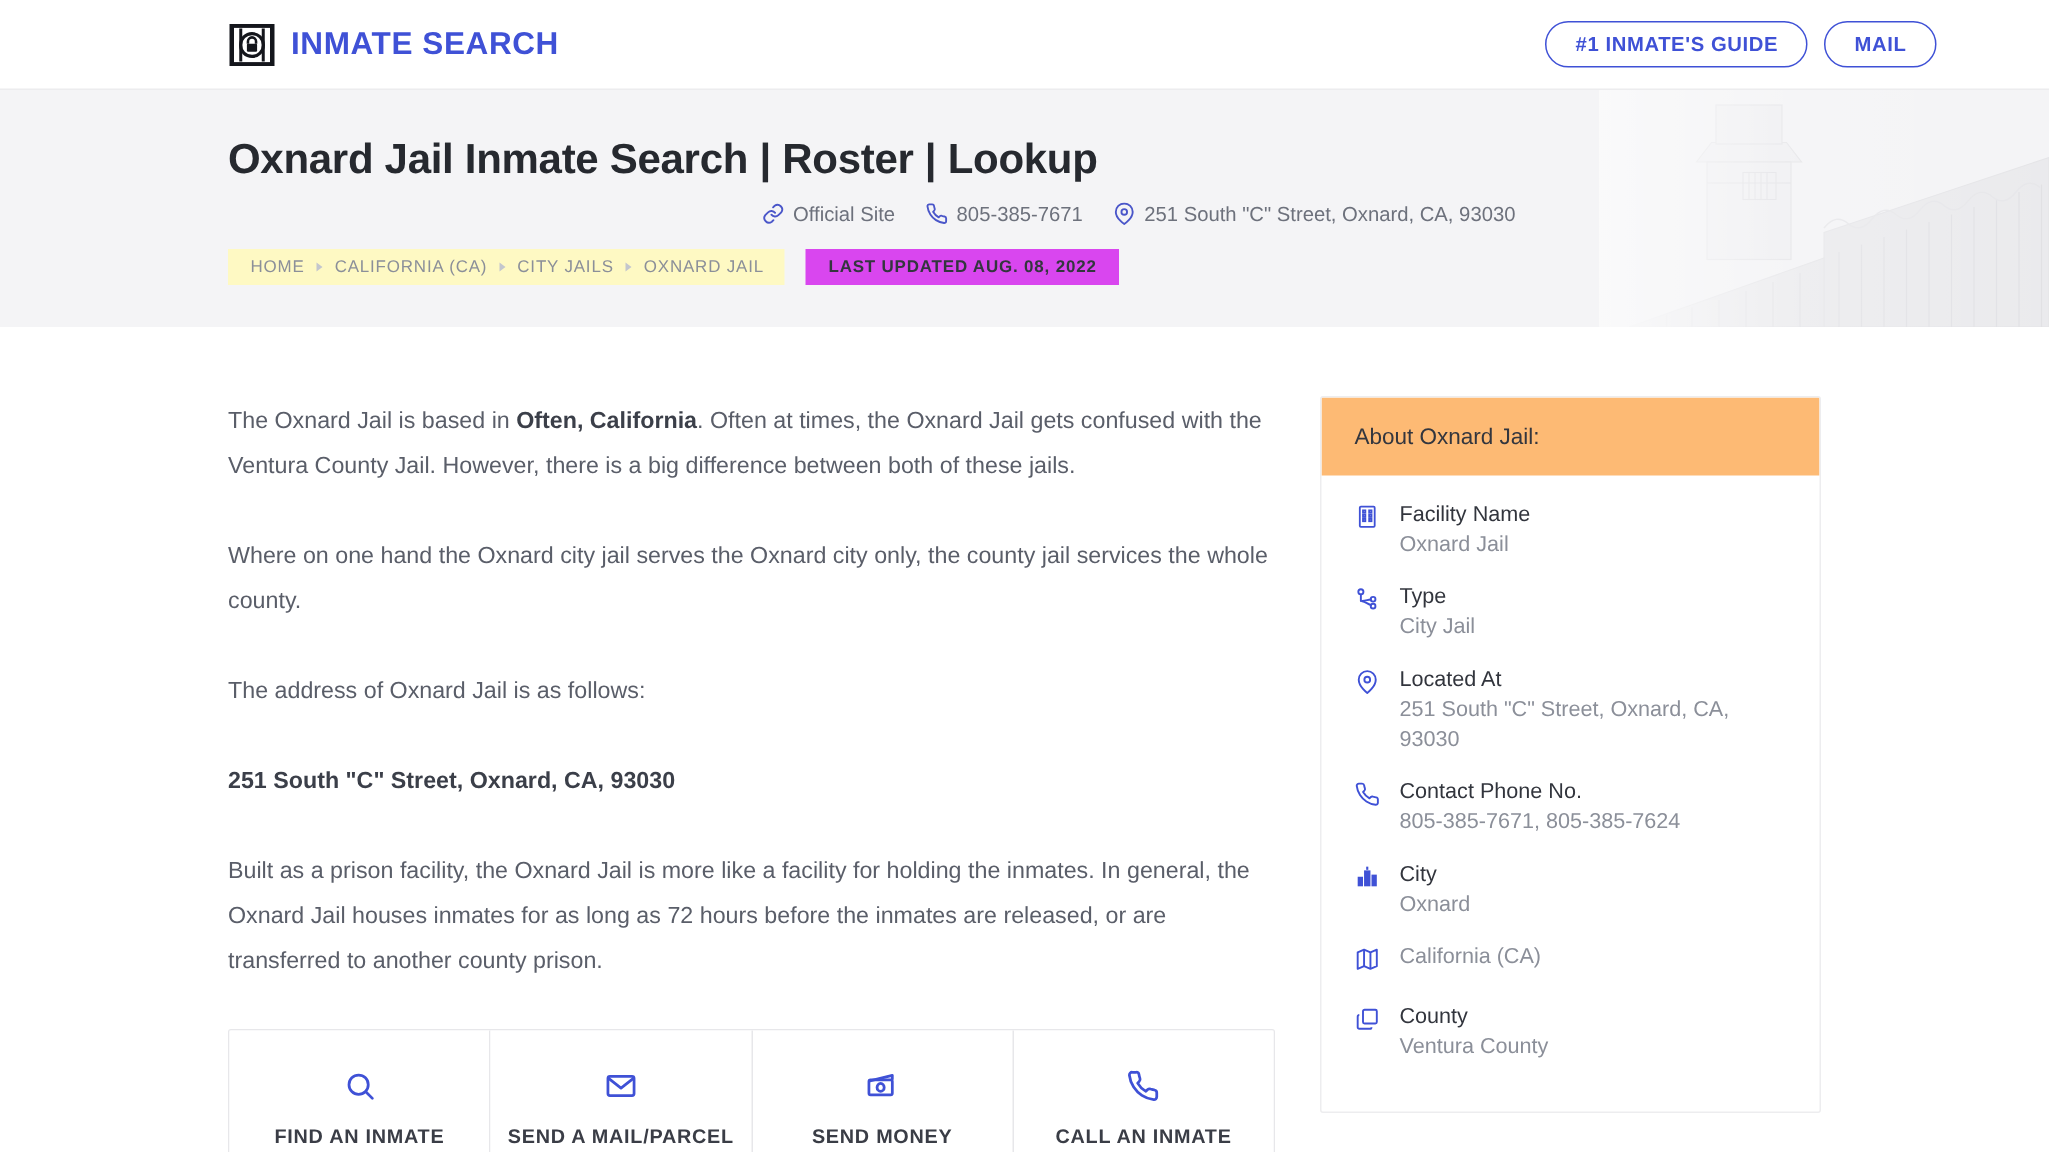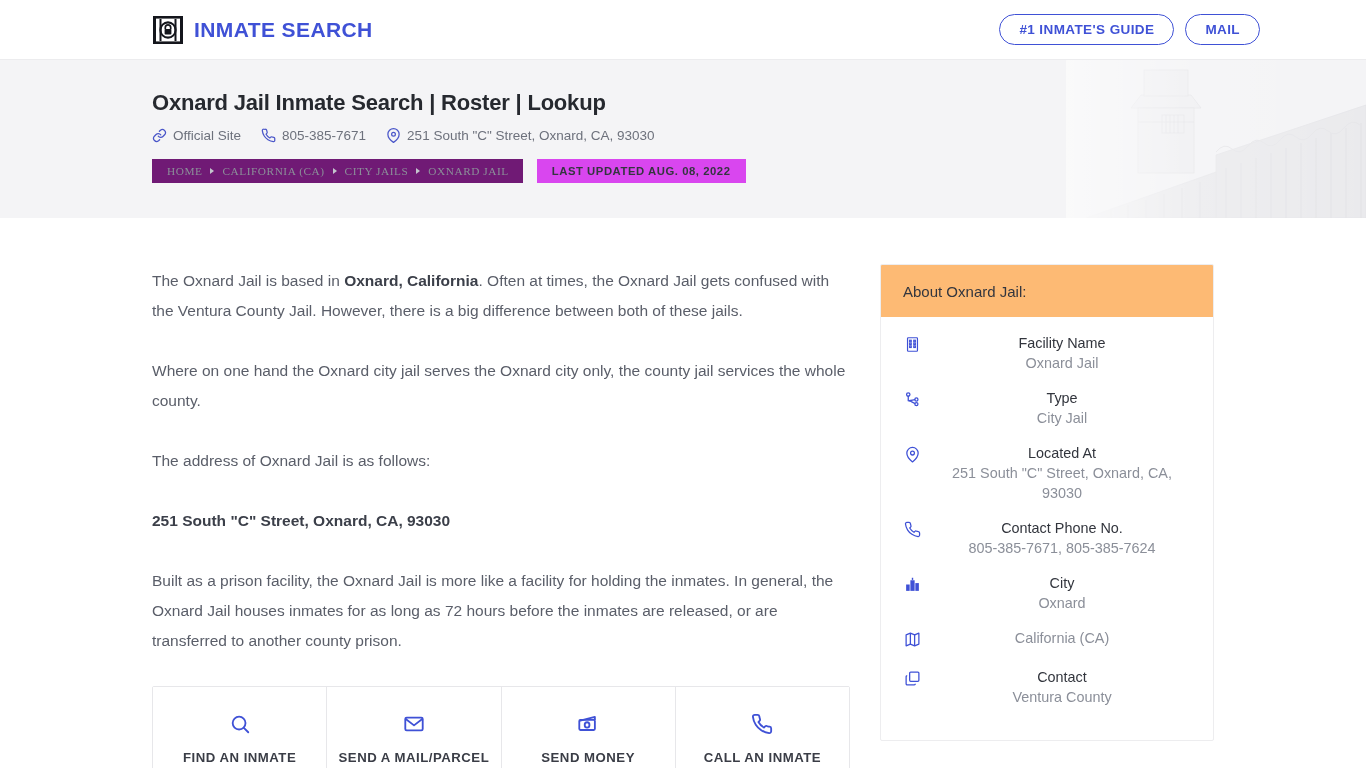--- a/index.html
+++ b/index.html
@@ -11,21 +11,21 @@
     color: #2c2f3a;
   }
 
   
   .site-header {
     height: 60px;
     background: #ffffff;
     border-bottom: 1px solid #ececee;
     display: flex;
     align-items: center;
-    padding: 0 106px 0 152px;
+    padding: 0 75px 0 152px;
     position: relative;
     z-index: 5;
   }
   .brand { display: flex; align-items: center; gap: 10px; text-decoration: none; }
   .brand-mark {
     width: 32px; height: 30px;
     display: block;
   }
   .brand-text {
     font-size: 21px;
@@ -61,54 +61,54 @@
     width: 300px; height: 158px;
     opacity: 0.55;
     pointer-events: none;
   }
   .hero-inner {
     position: relative;
     z-index: 2;
     padding: 30px 0 0 152px;
   }
   .hero-title {
-    font-size: 22px;
+    font-size: 28px;
     font-weight: bold;
     letter-spacing: -0.2px;
     color: #26292f;
     line-height: 1.15;
   }
   .hero-meta {
     margin-top: 13px;
     display: flex;
     align-items: center;
     gap: 8px;
     font-size: 13.5px;
     color: #6d717c;
+    justify-content: center;
   }
   .hero-meta .mi { display: inline-flex; align-items: center; gap: 6px; margin-right: 12px; }
   .hero-meta .mi:last-child { margin-right: 0; }
   .ico { display: inline-block; line-height: 0; }
   .ico svg { display: block; }
 
   .crumbs {
     margin-top: 16px;
     display: flex;
     align-items: stretch;
     font-size: 11.3px;
     letter-spacing: 0.55px;
   }
   .crumb-list {
-    background: #701a75;
+    background: #fef9c3;
     display: flex;
     align-items: center;
     padding: 6px 14px 6px 15px;
     gap: 8px;
     color: #8b8f99;
-    font-family: Liberation Serif, serif;
   }
   .crumb { color: #8b8f99; text-decoration: none; white-space: nowrap; }
   .crumb-sep {
     width: 0; height: 0;
     border-left: 4px solid #c3c6cd;
     border-top: 3.2px solid transparent;
     border-bottom: 3.2px solid transparent;
   }
   .updated-badge {
     background: #d946ef;
@@ -171,21 +171,21 @@
     background: #ffffff;
     overflow: hidden;
   }
   .card-head {
     background: #fdba74;
     padding: 18px 22px 17px;
     font-size: 15px;
     color: #33363e;
   }
   .card-body { padding: 16px 22px 18px; }
-  .info-row { display: flex; gap: 12px; margin-bottom: 15px; text-align: center; }
+  .info-row { display: flex; gap: 12px; margin-bottom: 15px; }
   .info-ico { width: 18px; flex: 0 0 18px; color: #3f51d6; padding-top: 3px; }
   .info-txt { flex: 1; }
   .info-label {
     font-size: 14.4px;
     color: #32353d;
     line-height: 20px;
   }
   .info-value {
     font-size: 14.4px;
     color: #8b8f99;
@@ -316,21 +316,21 @@
         <a class="crumb" href="#">OXNARD JAIL</a>
       </div>
       <div class="updated-badge">LAST UPDATED AUG. 08, 2022</div>
     </nav>
   </div>
 </section>
 
 <div class="page">
 
   <main class="col-main">
-    <p class="para"><span>The Oxnard Jail is based in </span><b>Oxnard, California</b><span>. Often at times, the Oxnard Jail gets confused with the Ventura County Jail. However, there is a big difference between both of these jails.</span></p>
+    <p class="para"><span>The Oxnard Jail is based in </span><b>Often, California</b><span>. Often at times, the Oxnard Jail gets confused with the Ventura County Jail. However, there is a big difference between both of these jails.</span></p>
 
     <p class="para">Where on one hand the Oxnard city jail serves the Oxnard city only, the county jail services the whole county.</p>
 
     <p class="para">The address of Oxnard Jail is as follows:</p>
 
     <p class="para strong">251 South "C" Street, Oxnard, CA, 93030</p>
 
     <p class="para">Built as a prison facility, the Oxnard Jail is more like a facility for holding the inmates. In general, the Oxnard Jail houses inmates for as long as 72 hours before the inmates are released, or are transferred to another county prison.</p>
 
     <div class="tiles">
@@ -471,21 +471,21 @@
         </div>
 
         <div class="info-row">
           <div class="info-ico">
             <svg width="17" height="17" viewBox="0 0 24 24" fill="none" stroke="#3f51d6" stroke-width="1.8" stroke-linejoin="round">
               <rect x="8" y="3" width="13" height="13" rx="1.4"></rect>
               <path d="M16 19.5A1.5 1.5 0 0 1 14.5 21H4.5A1.5 1.5 0 0 1 3 19.5V9.5A1.5 1.5 0 0 1 4.5 8"></path>
             </svg>
           </div>
           <div class="info-txt">
-            <div class="info-label">Contact</div>
+            <div class="info-label">County</div>
             <div class="info-value">Ventura County</div>
           </div>
         </div>
 
       </div>
     </section>
   </aside>
 </div>
 
 </body></html>

